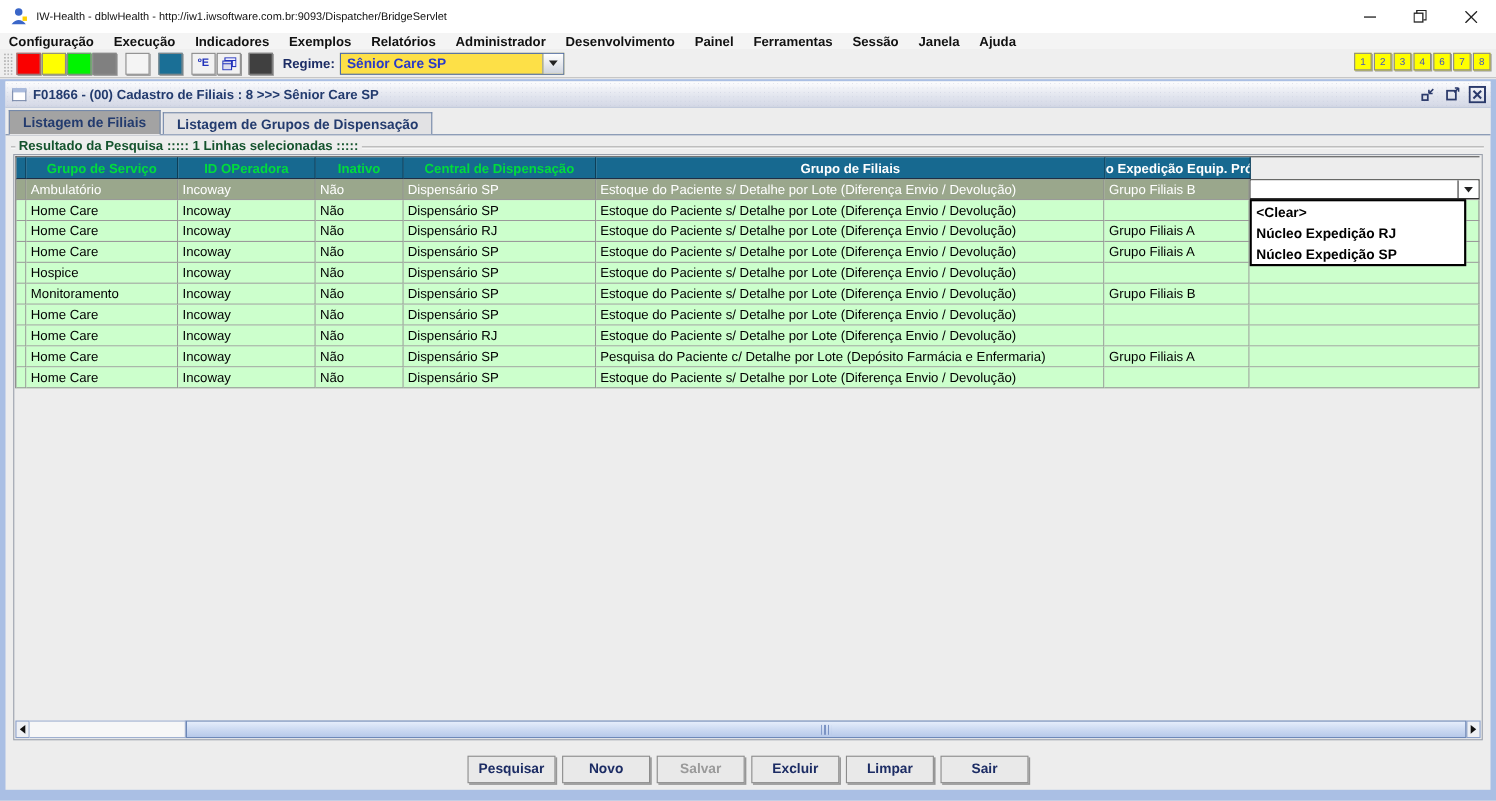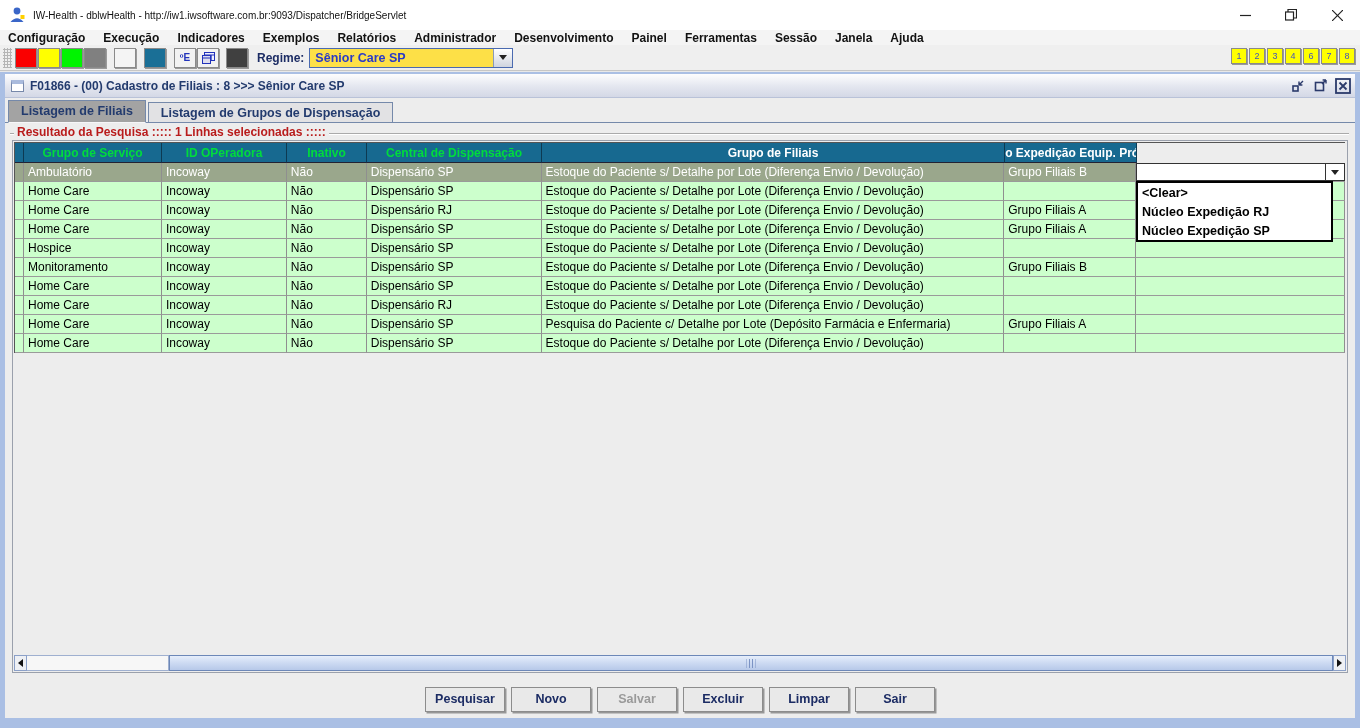--- a/index.html
+++ b/index.html
@@ -70,21 +70,21 @@
     padding:3px 12px 3px 12px; border:1px solid #7589aa; border-bottom:none;
     margin-right:2px; white-space:nowrap; position:relative; }
   .tab.active { background:#a3a3a3; height:23px; margin-bottom:-1px; border-bottom:1px solid #f6f6f8; }
   .tab.inactive { background:#e2e2e4; height:20px; }
 
   
   #frame-content { position:relative; height:595px; }
   #result-line { position:absolute; left:5px; right:6px; top:10px; border-top:1px solid #aaa;
     box-shadow:0 1px 0 #fff; }
   #result-label { position:absolute; left:9px; top:2px; background:var(--content-bg,#ededed);
-    padding:0 3px; font-size:12px; font-weight:bold; color:#b91c1c; white-space:nowrap; z-index:1; }
+    padding:0 3px; font-size:12px; font-weight:bold; color:#14532d; white-space:nowrap; z-index:1; }
 
   #scrollpane { position:absolute; left:7px; top:17px; width:1336px; height:533px;
     border:1px solid #9aa0ac; background:var(--content-bg,#ededed); }
 
   
   #table { position:absolute; left:1px; top:1px; width:1331px; border-left:1px solid #555; border-top:1px solid #555; }
   .thead, .trow { display:flex; }
   .thead > div { height:20px; background:var(--header-bg,#176990); font-size:12px; font-weight:bold;
     display:flex; align-items:center; justify-content:center; white-space:nowrap; overflow:hidden;
     border-right:1px solid #0d3a52; border-bottom:1px solid #223; color:var(--header-text,#fff); }

